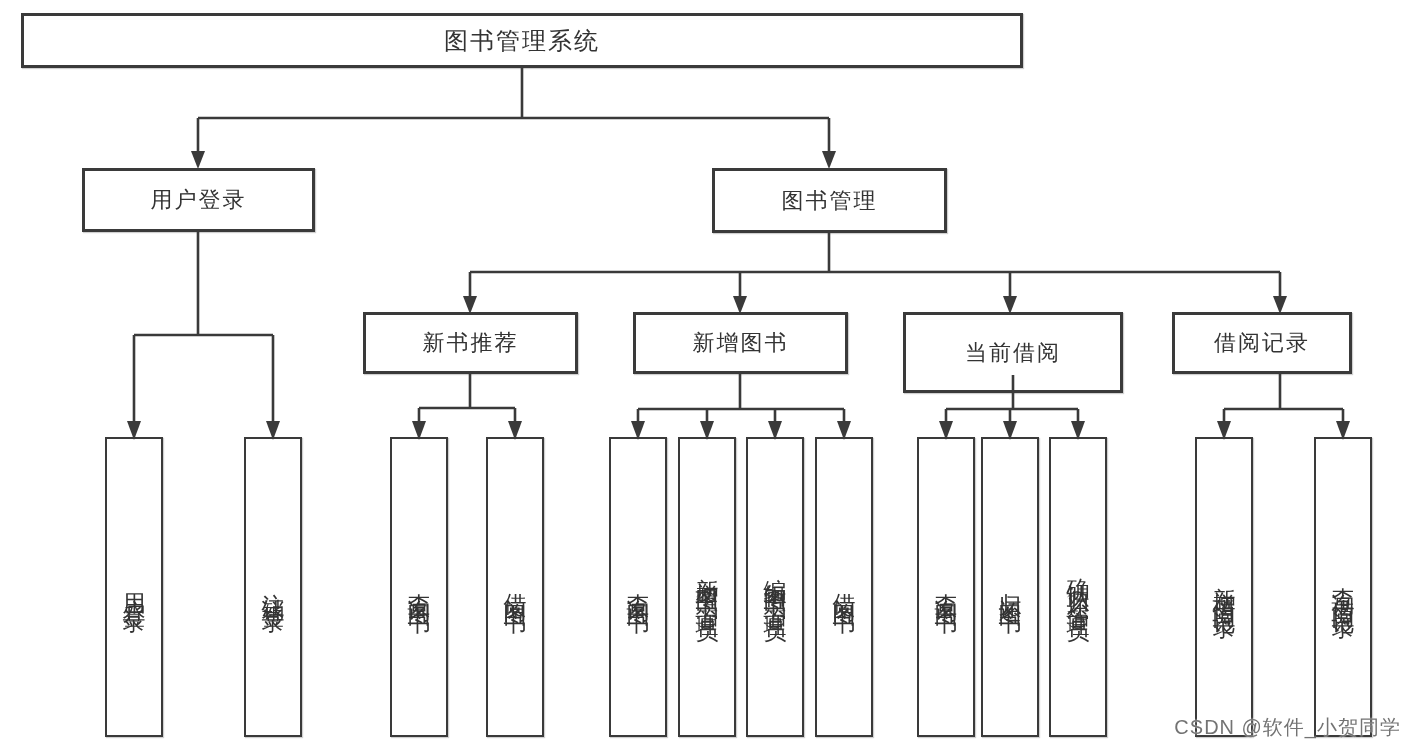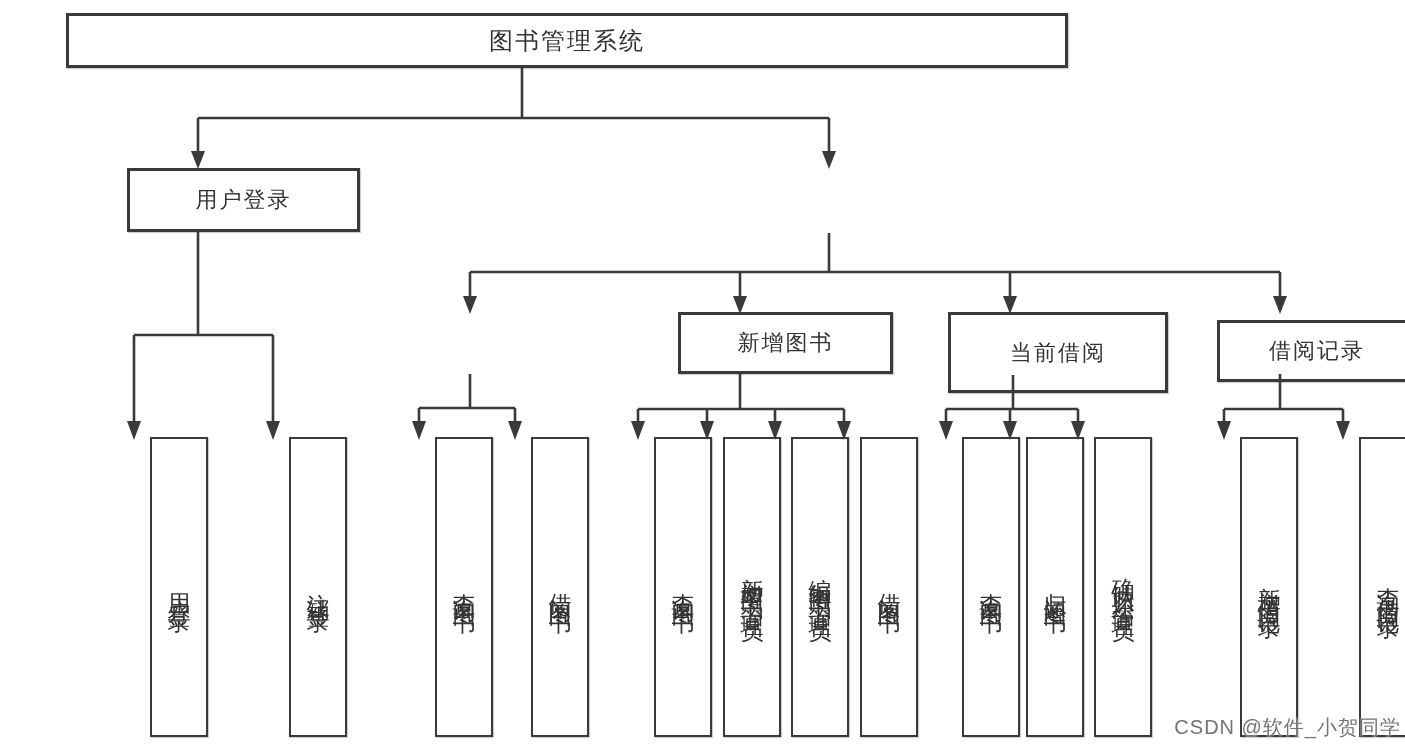--- a/index.html
+++ b/index.html
@@ -13,21 +13,20 @@
   .box{
     position:absolute;
     box-sizing:border-box;
     background:#ffffff;
     border:3px solid #3a3a3a;
     display:flex;
     align-items:center;
     justify-content:center;
     color:#333333;
     box-shadow:1px 1px 1px rgba(120,120,120,0.35);
-    margin-left:45px;
   }
   .box.h span{
     letter-spacing:2px;
     line-height:1;
     white-space:nowrap;
   }
   .root-box span{font-size:24px;}
   .lvl2 span,.lvl3 span{font-size:22px;}
   .leaf{
     border-width:2.5px;
@@ -60,28 +59,34 @@
 
 <div id="stage">
 
   <div class="box h root-box" style="left:21px;top:13px;width:1002px;height:55px">
     <span>图书管理系统</span>
   </div>
 
   <div class="box h lvl2" style="left:82px;top:168px;width:233px;height:64px">
     <span>用户登录</span>
   </div>
+  <div class="box h lvl2" style="left:712px;top:168px;width:235px;height:65px">
+    <span>图书管理</span>
+  </div>
 
+  <div class="box h lvl3" style="left:363px;top:312px;width:215px;height:62px">
+    <span>新书推荐</span>
+  </div>
   <div class="box h lvl3" style="left:633px;top:312px;width:215px;height:62px">
     <span>新增图书</span>
   </div>
   <div class="box h lvl3" style="left:903px;top:312px;width:220px;height:81px">
     <span>当前借阅</span>
   </div>
-  <div class="box h lvl3" style="left:1172px;top:320px;width:200px;height:62px">
+  <div class="box h lvl3" style="left:1172px;top:312px;width:180px;height:62px">
     <span>借阅记录</span>
   </div>
 
   <div class="box leaf" style="left:105px;top:437px;width:58px;height:300px">
     <span>用户登录</span>
   </div>
   <div class="box leaf" style="left:244px;top:437px;width:58px;height:300px">
     <span>注销登录</span>
   </div>
 

